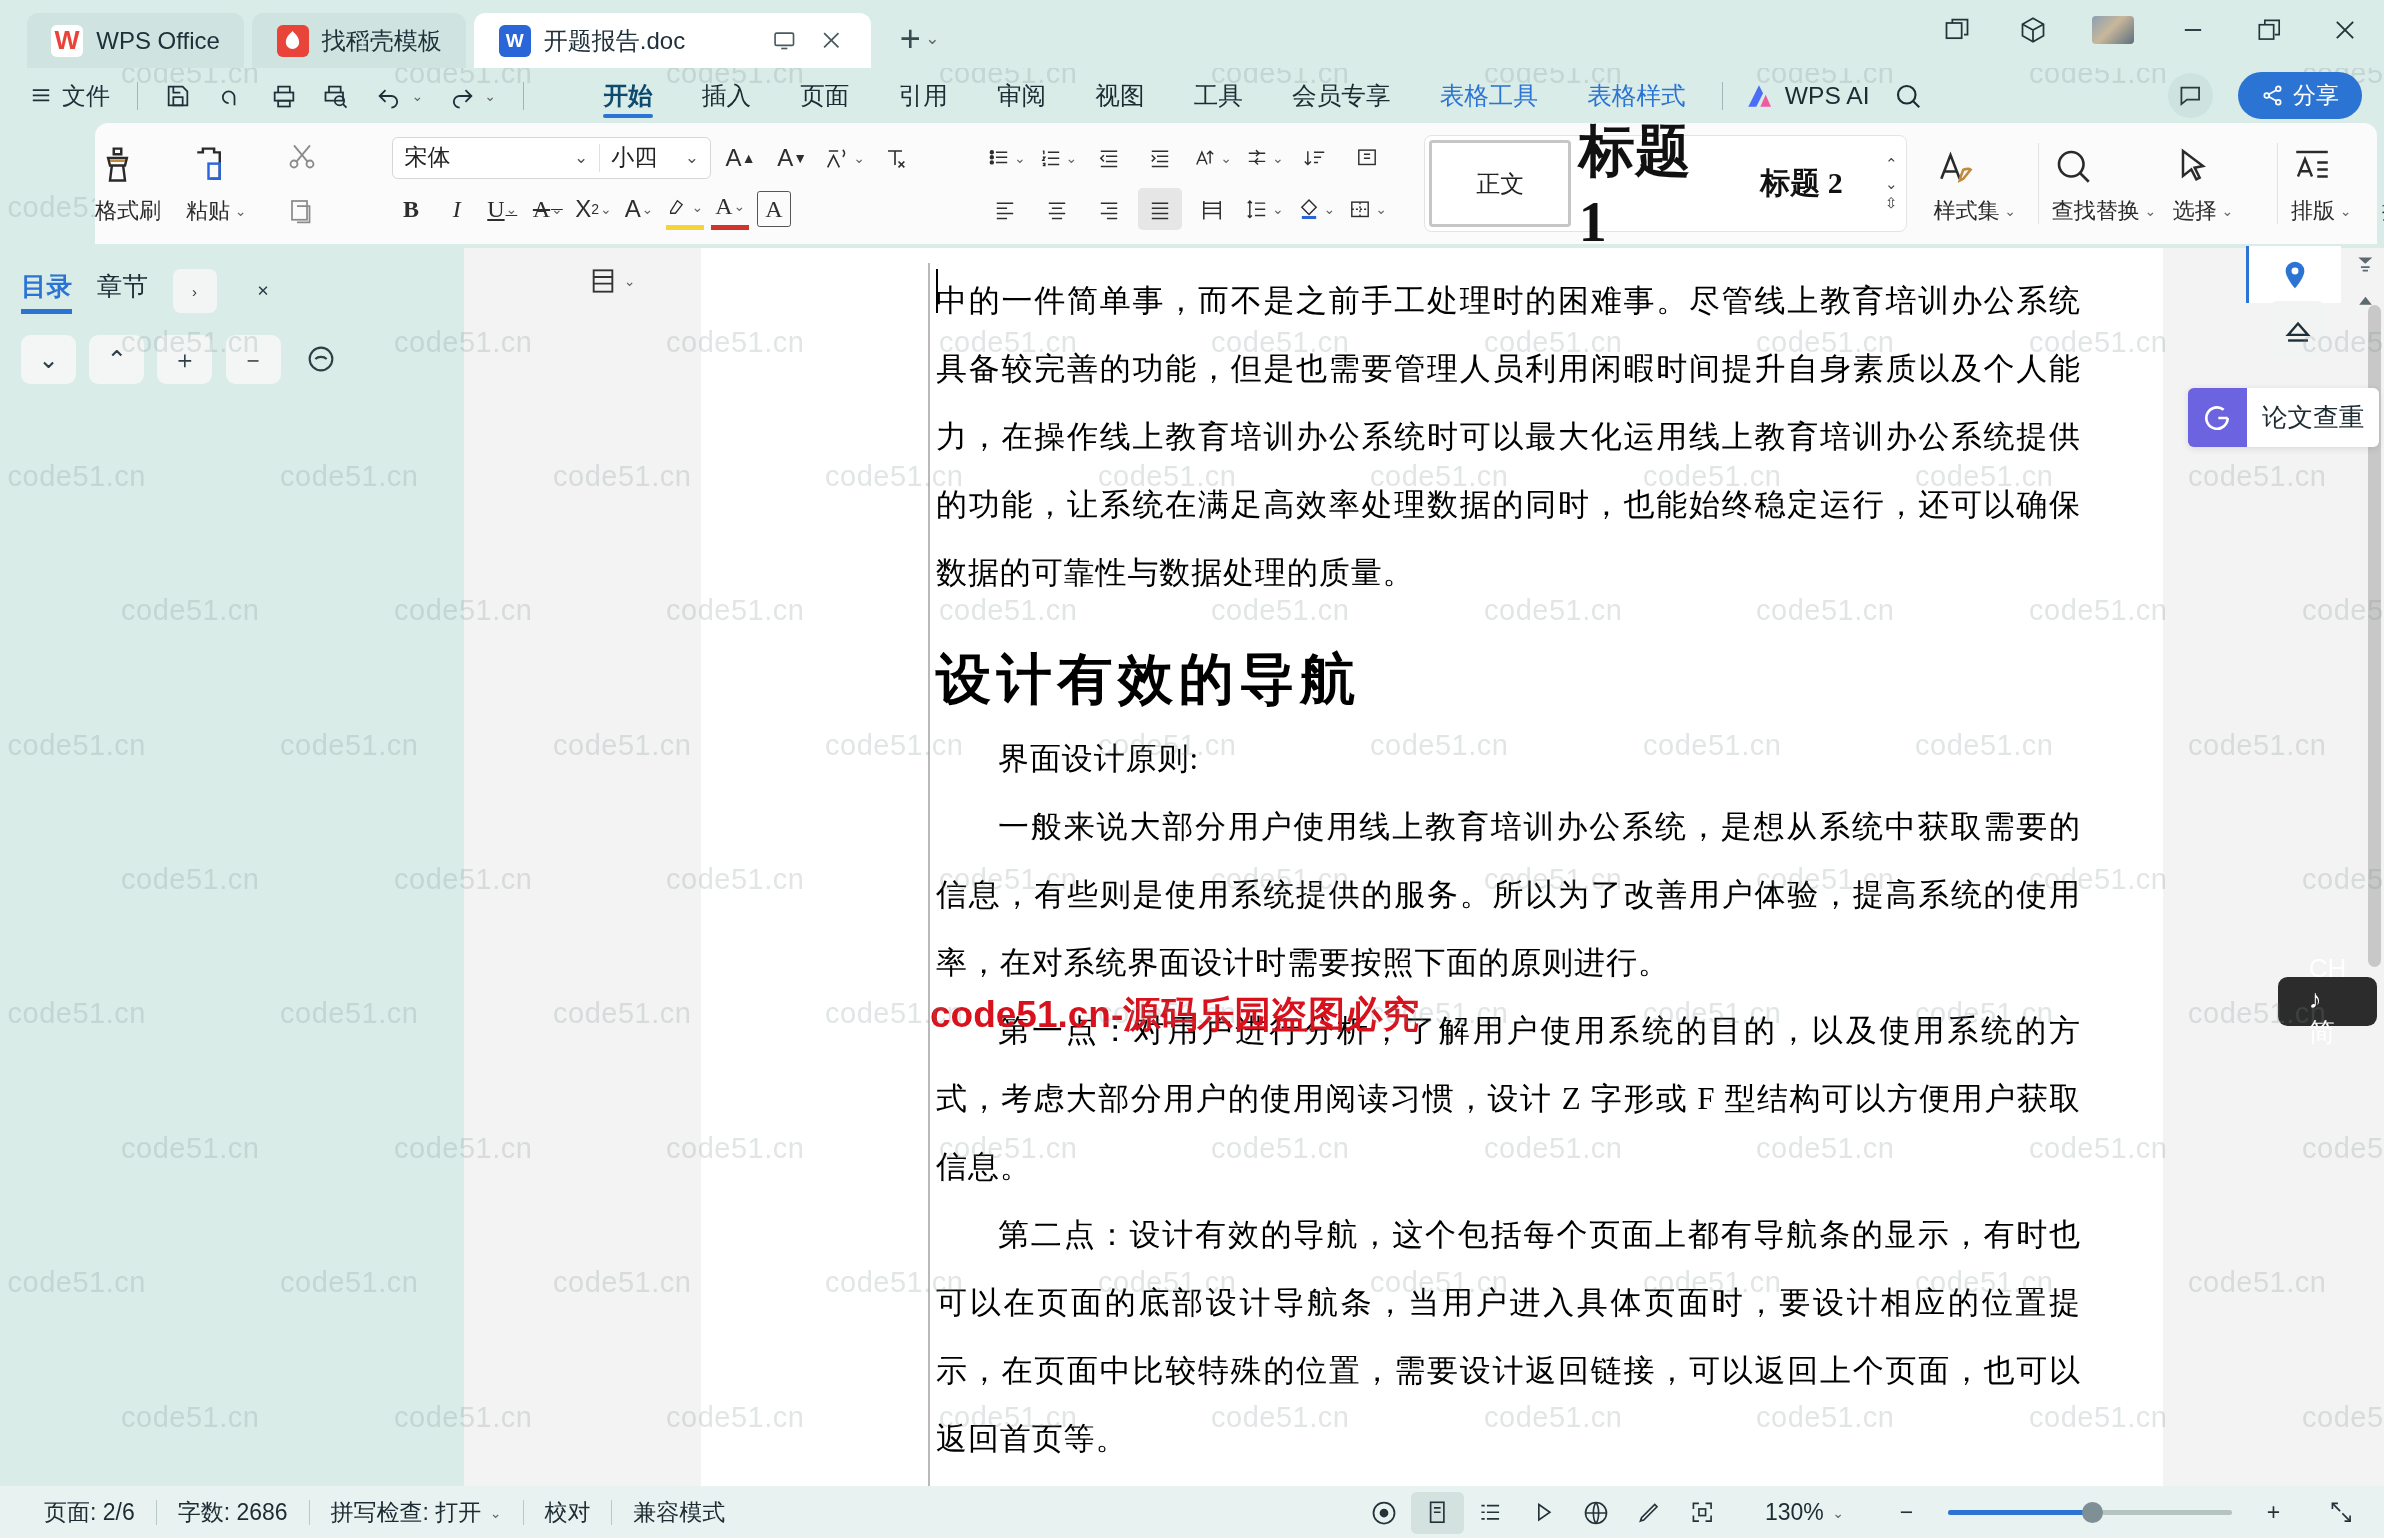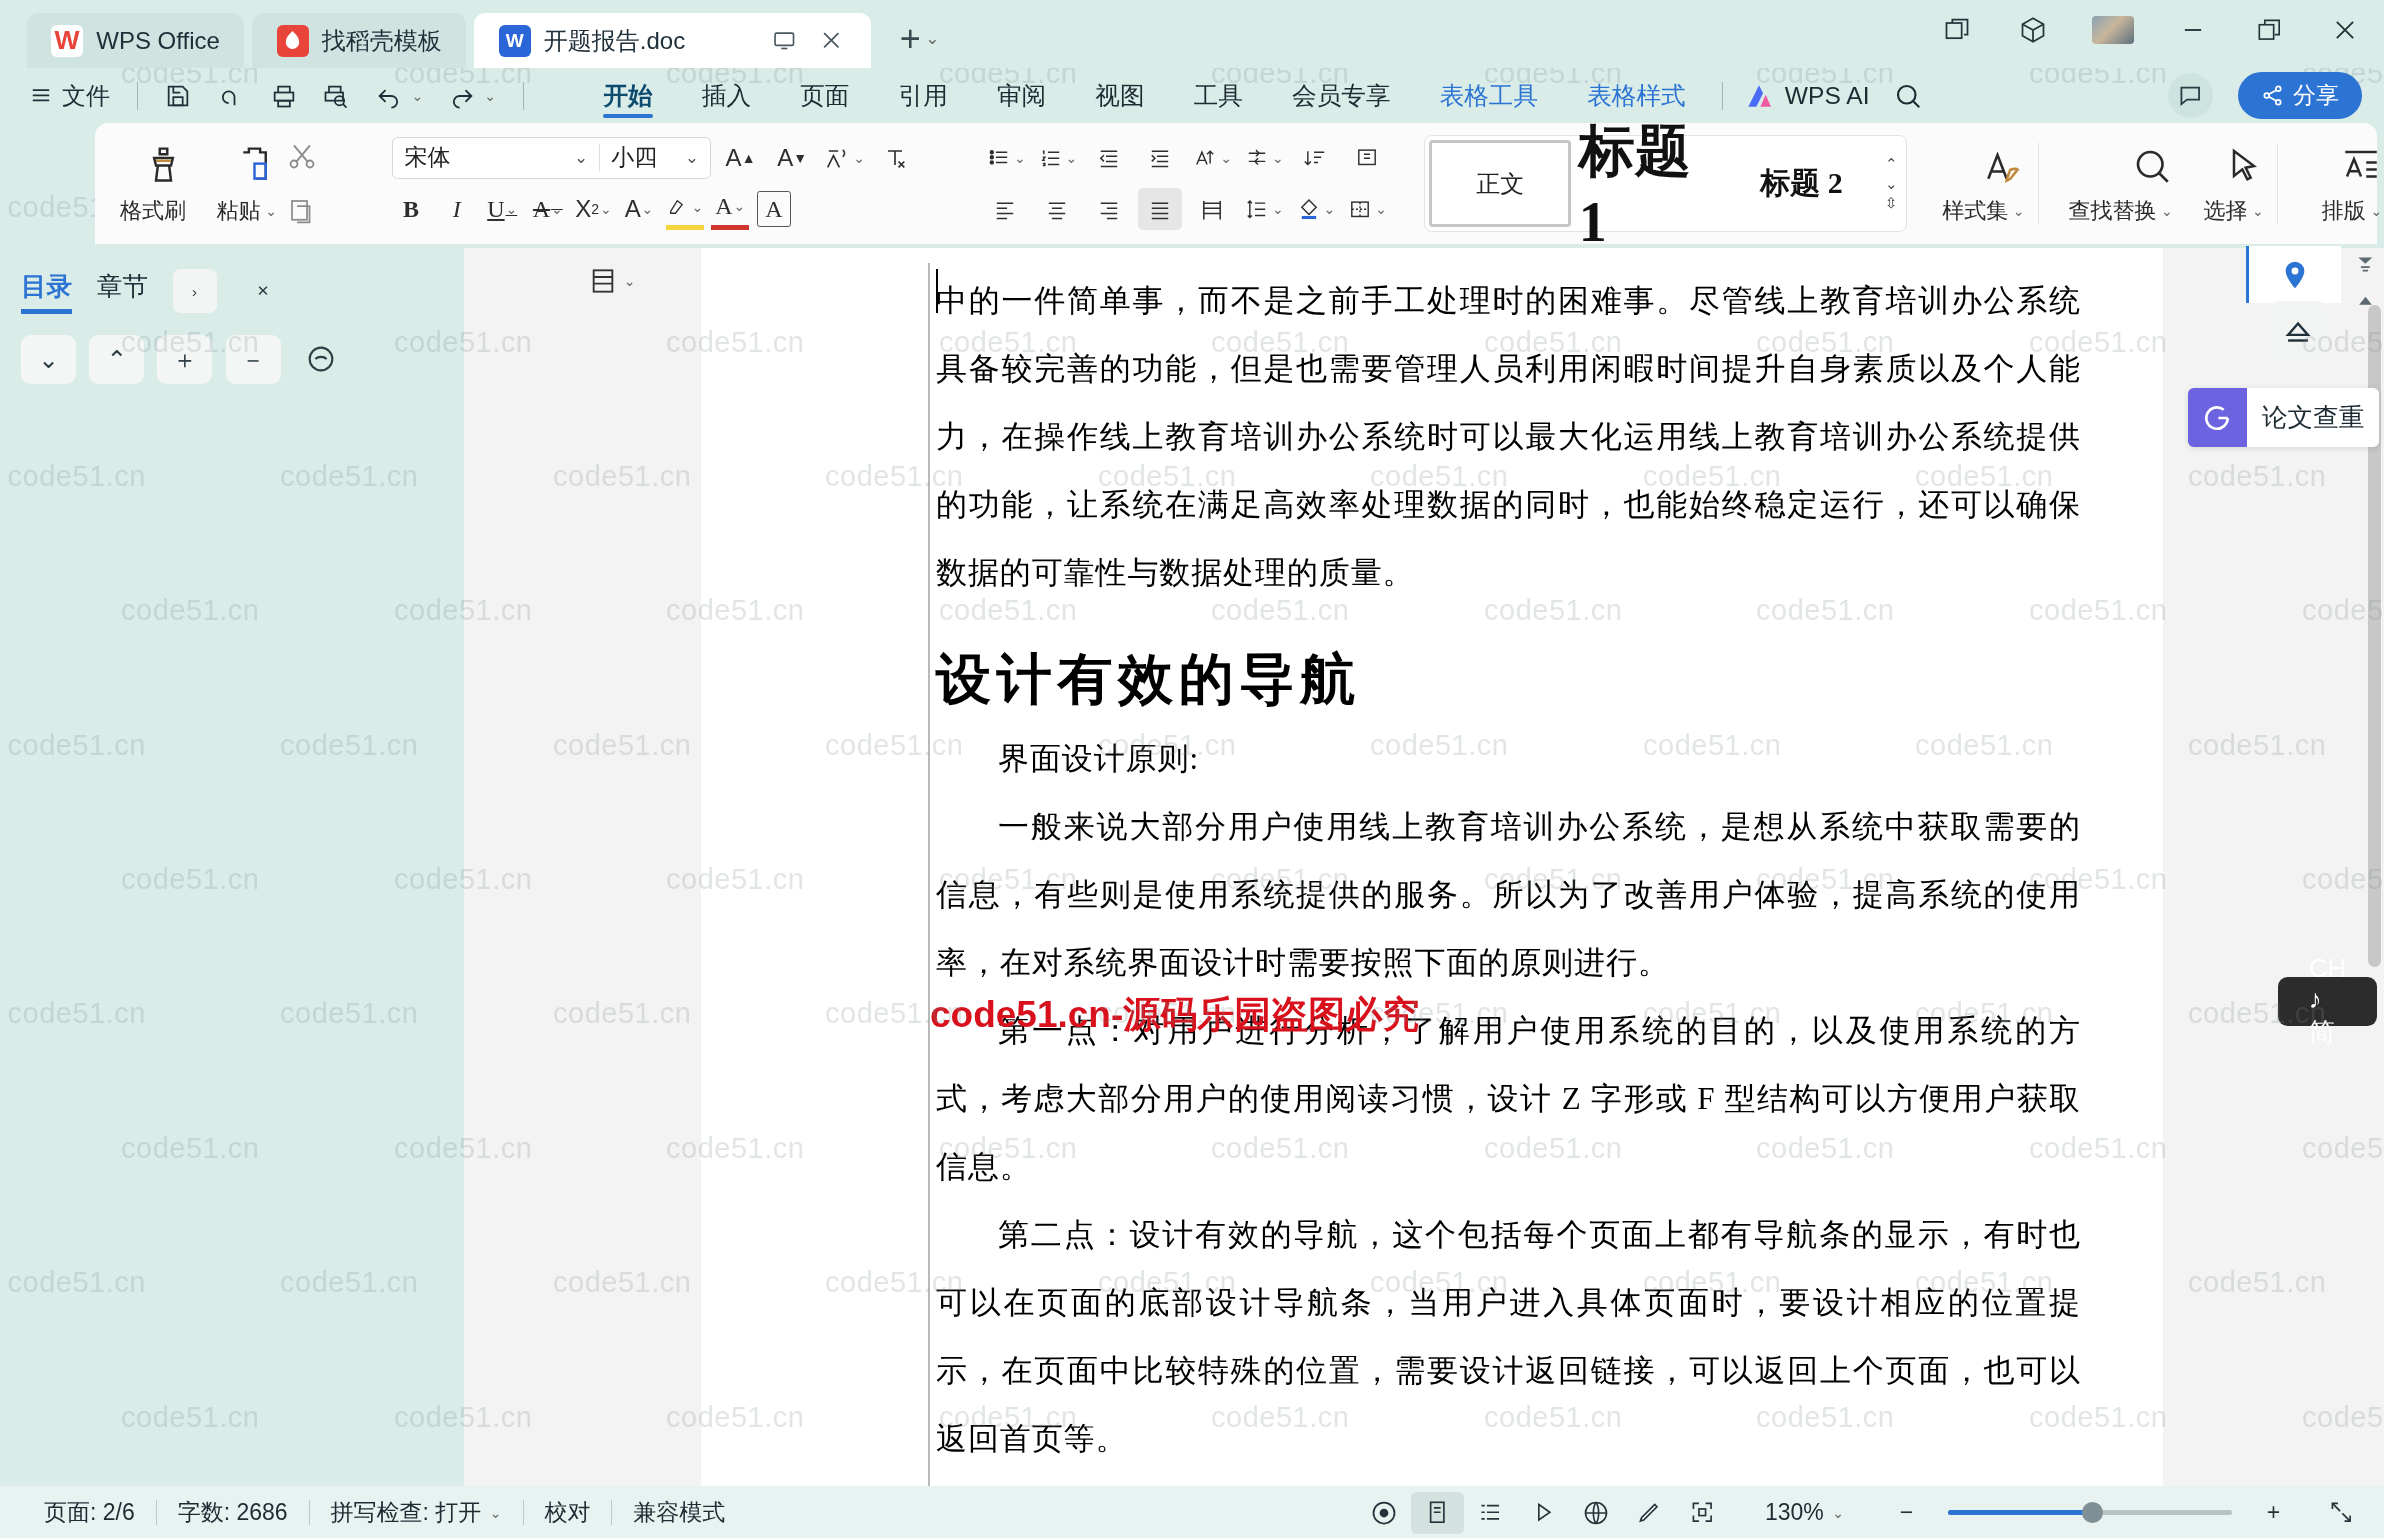--- a/index.html
+++ b/index.html
@@ -86,21 +86,21 @@
     position:absolute; left:0; top:123px; width:2385px; height:125px; z-index:60;
   }
   .ribbon-inner{
     position:absolute; left:95px; right:7.6px; top:0; height:121px;
     background:#fbfbfb; border-radius:13.2px 13.2px 0 0;
     display:flex; align-items:center;
   }
   .grp{ display:flex; align-items:center; height:121px; }
   .grpsep{ width:0.9px; height:81px; background:#e2e2e2; margin:0 13.2px; }
   .bigbtn{
-    width:91px; display:flex; flex-direction:column; align-items:flex-end; justify-content:center; gap:5.7px;
+    width:91px; display:flex; flex-direction:column; align-items:flex-start; justify-content:center; gap:5.7px;
     height:112px; color:#2a2a2a;
   }
   .bigbtn .lab{ font-size:22px; display:flex; align-items:center; gap:3.8px; white-space:nowrap;}
   .bigbtn .ic{ height:49px; display:flex; align-items:center; }
   .smallcol{ display:flex; flex-direction:column; gap:7.6px; align-items:center; justify-content:center;}
   .sbtn{ width:49px;height:47px; display:flex;align-items:center;justify-content:center; color:#3a3a3a;}
   .fontrow{ display:flex; flex-direction:column; gap:9.5px; margin-left:5.7px; }
   .row{ display:flex; align-items:center; gap:7.6px;margin-left:34px; }
   .fontbox{
     display:flex; align-items:center; height:42px; border:0.9px solid #d6d6d6; border-radius:5.7px; background:#fff;

